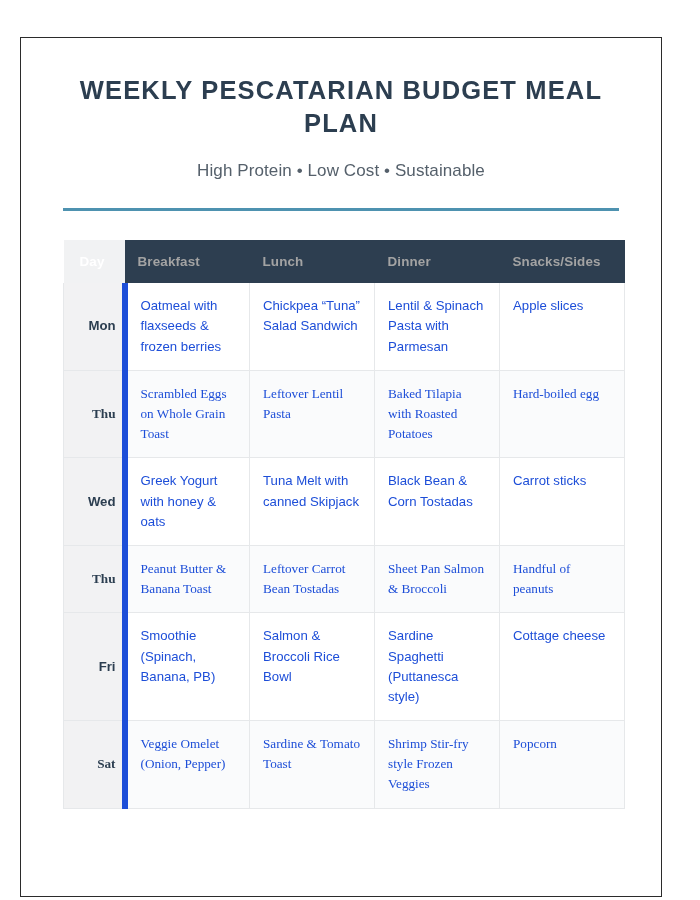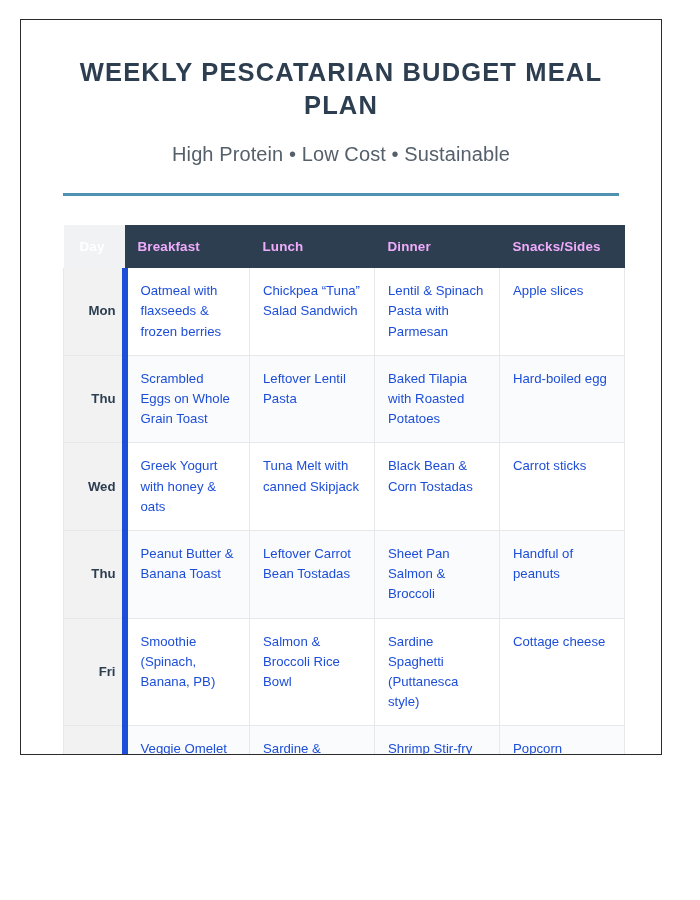--- a/index.html
+++ b/index.html
@@ -16,23 +16,23 @@
     width: 700px;
     height: 900px;
     background: #ffffff;
     overflow: hidden;
   }
 
   
   #page-sheet {
     position: absolute;
     left: 20px;
-    top: 19px;
+    top: 37px;
     width: 642px;
-    height: 736px;
+    height: 860px;
     box-sizing: border-box;
     border: 1.5px solid #2b2b2b;
     background: #ffffff;
     overflow: hidden;
   }
 
   .page-inner {
     padding: 36px 42px 0 42px;
   }
 
@@ -44,21 +44,21 @@
     font-weight: bold;
     line-height: 1.28;
     letter-spacing: 1.15px;
     color: #2c3e50;
     text-transform: uppercase;
   }
 
   .doc-subtitle {
     margin: 22px 0 0 0;
     text-align: center;
-    font-size: 20px;
+    font-size: 17px;
     font-weight: normal;
     color: #55606b;
     letter-spacing: 0.1px;
   }
 
   .title-rule {
     margin: 27px 0 0 0;
     height: 3px;
     background: #4e92b0;
     width: 100%;
@@ -77,21 +77,21 @@
   .meal-table col.c-meal     { width: 125px; }
   .meal-table col.c-snack    { width: 125px; }
 
   .meal-table thead th {
     padding: 14px 13px;
     text-align: left;
     font-size: 13.4px;
     font-weight: bold;
     vertical-align: middle;
     background: #2d3e50;
-    color: #f0abfc;
+    color: #a3a3a3;
     border: none;
     letter-spacing: 0.15px;
   }
 
   
   .meal-table thead th.day-head {
     background: #f1f2f3;
     color: #ffffff;
     padding-left: 16px;
   }
@@ -106,20 +106,21 @@
     background: #ffffff;
     word-wrap: break-word;
   }
 
   .meal-table tbody td:last-child {
     border-right: 1px solid #e6e8ea;
   }
 
   .meal-table tbody tr.alt td {
     background: #fafbfc;
+    font-family: Liberation Serif, serif;
   }
 
   
   .meal-table tbody td.day-cell {
     background: #f2f2f3;
     color: #2c3e50;
     font-weight: bold;
     text-align: right;
     vertical-align: middle;
     padding-left: 6px;

